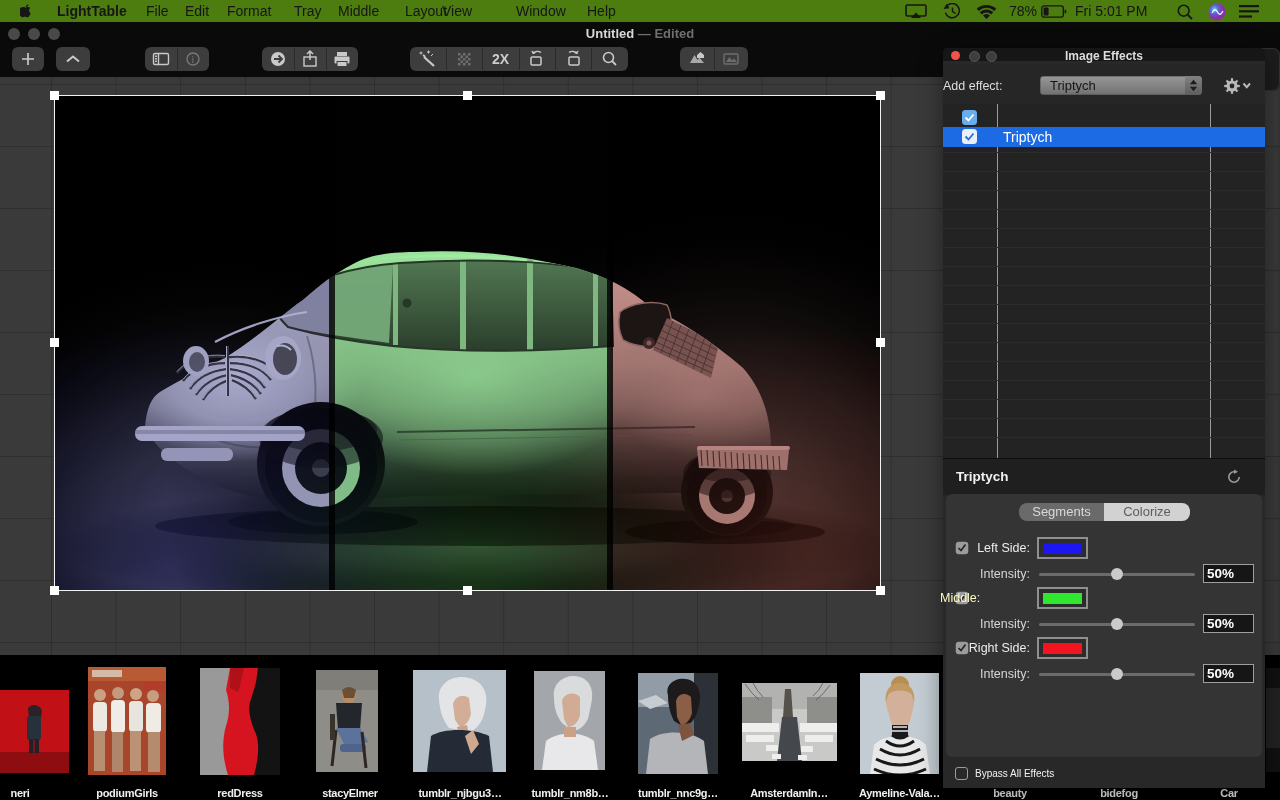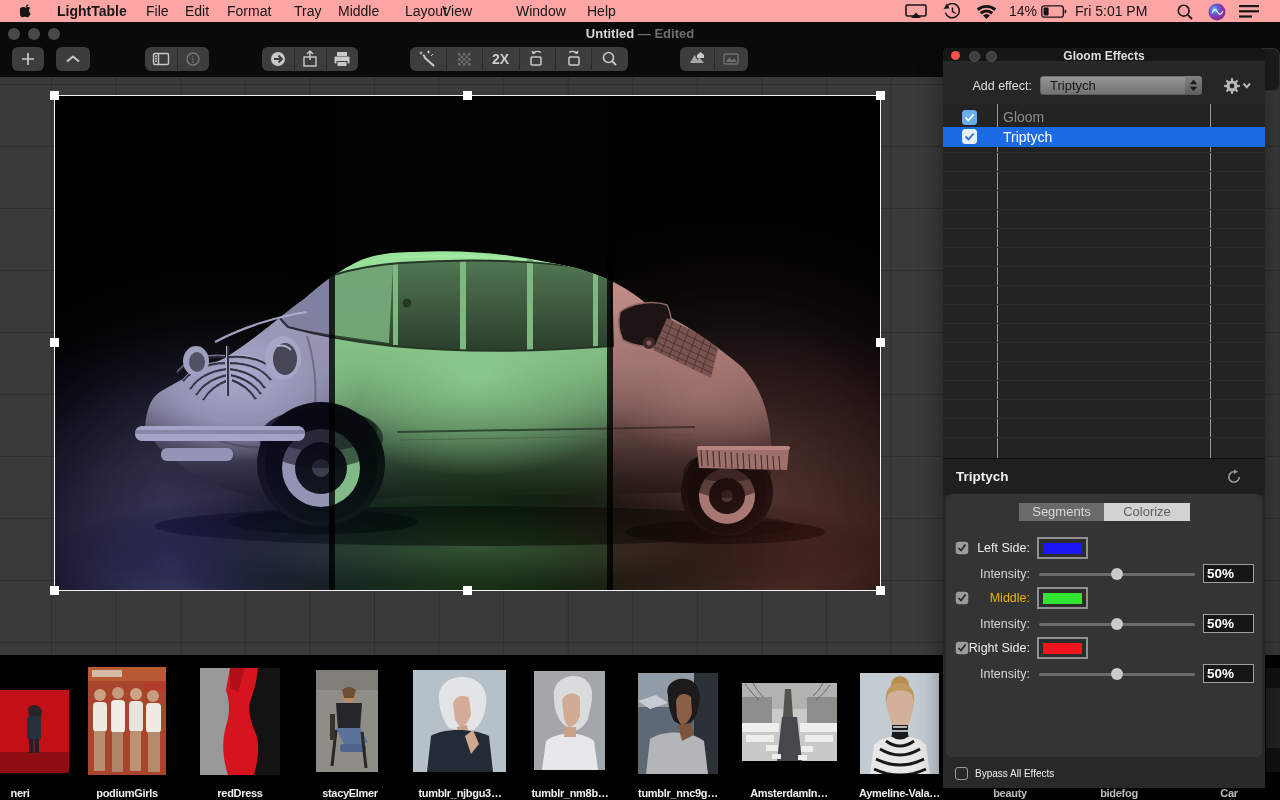--- a/index.html
+++ b/index.html
@@ -1,17 +1,17 @@
 <!DOCTYPE html>
 <html><head><meta charset="utf-8">
 <style>
   html,body{margin:0;padding:0;width:1280px;height:800px;background:#000;overflow:hidden;
     font-family:"Liberation Sans",sans-serif;-webkit-font-smoothing:antialiased;}
   .abs{position:absolute;}
-  #menubar{position:absolute;left:0;top:0;width:1280px;height:22px;background:#fca5a5;
+  #menubar{position:absolute;left:0;top:0;width:1280px;height:22px;background:#4d7c0f;
     color:#161616;font-size:14px;}
   .mi{position:absolute;top:0;line-height:22px;}
   #titlebar{position:absolute;left:0;top:22px;width:1280px;height:24px;background:#0a0a0a;}
   .tl{position:absolute;top:28px;width:12px;height:12px;border-radius:50%;background:#494949;}
   #wintitle{position:absolute;top:22px;left:0;width:1280px;text-align:center;font-size:13px;
     line-height:23px;color:#d8d8d8;font-weight:bold;}
   #wintitle span{color:#6f6f6f;font-weight:bold;}
   #toolbar{position:absolute;left:0;top:46px;width:1280px;height:31px;background:#0a0a0a;}
   .tbtn{position:absolute;top:1px;height:24px;background:#3d3d3d;border-radius:6px;}
   #canvas{position:absolute;left:0;top:77px;width:1280px;height:578px;background:#3a3a3a;
@@ -52,21 +52,21 @@
   <svg class="abs" style="left:943px;top:3px" width="18" height="17" viewBox="0 0 18 17">
     <path d="M3.4 3.6 A7.1 7.1 0 1 1 2.4 9.6" fill="none" stroke="#161616" stroke-width="1.5"></path>
     <path d="M9.5 4.4 V8.7 L12.7 10.5" stroke="#161616" stroke-width="1.4" fill="none"></path>
     <path d="M0.6 5.9 L3.7 0.7 L6.5 5.2 Z" fill="#161616"></path>
   </svg>
   <svg class="abs" style="left:976px;top:4px" width="21" height="15" viewBox="0 0 21 15">
     <path d="M0.8 4.6 A14.5 14.5 0 0 1 20.2 4.6 L18.3 6.9 A11.5 11.5 0 0 0 2.7 6.9 Z" fill="#161616"></path>
     <path d="M3.8 8.1 A9.8 9.8 0 0 1 17.2 8.1 L15.3 10.4 A6.8 6.8 0 0 0 5.7 10.4 Z" fill="#161616"></path>
     <path d="M7 11.5 A4.6 4.6 0 0 1 14 11.5 L10.5 15 Z" fill="#161616"></path>
   </svg>
-  <span class="mi" style="left:1009px;">14%</span>
+  <span class="mi" style="left:1009px;">78%</span>
   <svg class="abs" style="left:1041px;top:4.5px" width="26" height="13" viewBox="0 0 26 13">
     <rect x="0.8" y="0.8" width="21.5" height="11.4" rx="2.5" fill="none" stroke="#161616" stroke-width="1.3"></rect>
     <rect x="2.6" y="2.6" width="5" height="7.8" rx="0.8" fill="#161616"></rect>
     <path d="M23.6 4.2 Q25.4 4.6 25.4 6.5 Q25.4 8.4 23.6 8.8 Z" fill="#161616"></path>
   </svg>
   <span class="mi" style="left:1075px;">Fri 5:01 PM</span>
   <svg class="abs" style="left:1177px;top:3.5px" width="16" height="16" viewBox="0 0 16 16">
     <circle cx="6.7" cy="6.7" r="5.4" fill="none" stroke="#161616" stroke-width="1.6"></circle>
     <path d="M10.8 10.8 L15 15" stroke="#161616" stroke-width="1.8"></path>
   </svg>
@@ -574,23 +574,23 @@
 </div>
 
 <div class="abs" style="left:1250px;top:48px;width:30px;height:43px;background:#1d1d1d;border-radius:7px;box-shadow:inset 0 0 0 1px #323232;"></div>
 
 <div id="panel">
   <div class="ptop"></div>
 </div>
 <div class="ptl" style="left:951px;background:#f4524c;"></div>
 <div class="ptl" style="left:968.5px;background:#3e3e3e;border:0.5px solid #555;"></div>
 <div class="ptl" style="left:986px;background:#3e3e3e;border:0.5px solid #555;"></div>
-<div id="ptitle">Gloom Effects</div>
+<div id="ptitle">Image Effects</div>
 <div class="abs" style="left:943px;top:65px;width:322px;height:39px;background:#262626;"></div>
-<div class="abs" style="left:943px;top:85px;width:89px;height:16px;color:#dedede;font-size:13px;line-height:16px;text-align:right;top:78px;font-size:12.5px;">Add effect:</div>
+<div class="abs" style="left:943px;top:85px;width:89px;height:16px;color:#dedede;font-size:13px;line-height:16px;text-align:left;top:78px;font-size:12.5px;">Add effect:</div>
 <div class="abs" style="left:1040px;top:76px;width:162px;height:19px;border-radius:4px;background:linear-gradient(#989898,#707070);box-shadow:inset 0 0 0 0.5px #4a4a4a;">
   <span style="position:absolute;left:10px;top:0;line-height:19px;font-size:13px;color:#151515;">Triptych</span>
   <span style="position:absolute;right:0;top:0;width:17px;height:19px;border-radius:0 4px 4px 0;background:linear-gradient(#828282,#5d5d5d);"></span>
   <svg style="position:absolute;right:2px;top:2px" width="13" height="15" viewBox="0 0 13 15">
     <path d="M2.8 6.2 L6.5 1.8 L10.2 6.2 Z M2.8 8.8 L6.5 13.2 L10.2 8.8 Z" fill="#1d1d1d"></path>
   </svg>
 </div>
 <svg class="abs" style="left:1222px;top:76px" width="30" height="20" viewBox="0 0 30 20">
   <g fill="#b8b8b8">
     <circle cx="10" cy="10" r="5.6"></circle>
@@ -601,23 +601,20 @@
         <line x1="4.5" y1="15.5" x2="15.5" y2="4.5"></line>
     </g>
     <circle cx="10" cy="10" r="2.4" fill="#262626"></circle>
     <path d="M21.5 7.5 L24.8 11.2 L28 7.5" stroke="#b8b8b8" stroke-width="2" fill="none"></path>
   </g>
 </svg>
 
 <div class="abs" style="left:943px;top:104px;width:322px;height:354px;background:#232323;">
   <div class="abs" style="left:53.5px;top:0;width:1px;height:354px;background:#9a9a9a;"></div>
   <div class="abs" style="left:267px;top:0;width:1px;height:354px;background:#9a9a9a;"></div>
-  <div class="abs" style="left:0;top:4px;width:322px;height:19px;">
-    <span style="position:absolute;left:60px;color:#8c8c8c;font-size:14px;line-height:19px;">Gloom</span>
-  </div>
   <div class="abs" style="left:0;top:23px;width:322px;height:20px;background:#1c6ae4;">
     <span style="position:absolute;left:60px;color:#ffffff;font-size:14px;line-height:20px;">Triptych</span>
   </div>
   <svg class="abs" style="left:19px;top:6px" width="15" height="15" viewBox="0 0 15 15">
     <rect width="15" height="15" rx="3.5" fill="#69aeec"></rect>
     <path d="M3.5 7.5 L6.5 10.5 L11.5 4.5" stroke="#fff" stroke-width="1.8" fill="none"></path>
   </svg>
   <svg class="abs" style="left:19px;top:25px" width="15" height="15" viewBox="0 0 15 15">
     <rect width="15" height="15" rx="3.5" fill="#e8f0fa"></rect>
     <path d="M3.5 7.5 L6.5 10.5 L11.5 4.5" stroke="#2a6fd4" stroke-width="1.8" fill="none"></path>
@@ -646,42 +643,42 @@
 
 <div class="abs" style="left:943px;top:458px;width:322px;height:36px;background:#1f1f1f;border-top:1px solid #0e0e0e;">
   <span style="position:absolute;left:13px;top:0;line-height:35px;color:#f0f0f0;font-size:13.5px;font-weight:bold;">Triptych</span>
   <svg style="position:absolute;left:283px;top:10px" width="16" height="16" viewBox="0 0 16 16">
     <path d="M13.2 8 A5.2 5.2 0 1 1 8 2.8" stroke="#9a9a9a" stroke-width="1.6" fill="none"></path>
     <path d="M8 0.5 L12 2.8 L8 5.1 Z" fill="#9a9a9a"></path>
   </svg>
 </div>
 
 <div class="abs" style="left:946px;top:494px;width:316px;height:263px;background:#343434;border-radius:6px;"></div>
-<div class="abs" style="left:1019px;top:503px;width:171px;height:18px;border-radius:0;overflow:hidden;font-size:13px;">
+<div class="abs" style="left:1019px;top:503px;width:171px;height:18px;border-radius:8px;overflow:hidden;font-size:13px;">
   <span style="position:absolute;left:0;width:85px;height:18px;background:#6a6a6a;color:#dadada;text-align:center;line-height:18px;">Segments</span>
   <span style="position:absolute;left:85px;width:86px;height:18px;background:#d2d2d2;color:#5e5e5e;text-align:center;line-height:18px;">Colorize</span>
 </div>
 
 <svg class="abs" style="left:955px;top:541px" width="14" height="14" viewBox="0 0 14 14">
     <rect x="0.75" y="0.75" width="12.5" height="12.5" rx="3" fill="#9b9b9b"></rect>
     <path d="M3.5 7 L6 9.5 L10.5 3.5" stroke="#222" stroke-width="1.6" fill="none"></path>
   </svg>
 <div class="abs" style="left:940px;top:541px;width:90px;height:14px;color:#ededed;font-size:12.5px;line-height:14px;text-align:right;">Left Side:</div>
 <div class="abs" style="left:1037px;top:537px;width:51px;height:22px;background:#2c2c2c;border:2px solid #909090;box-sizing:border-box;">
     <div style="position:absolute;left:4px;top:3.5px;width:39px;height:11px;background:#1c17f2;"></div>
   </div>
 <div class="abs" style="left:940px;top:567px;width:90px;height:14px;color:#d6d6d6;font-size:12.5px;line-height:14px;text-align:right;">Intensity:</div>
 <div class="abs" style="left:1039px;top:572.5px;width:156px;height:3px;background:#6b6b6b;border-radius:2px;"></div>
 <div class="abs" style="left:1111px;top:568px;width:12px;height:12px;border-radius:50%;background:#cacaca;"></div>
 <div class="abs" style="left:1203px;top:564px;width:51px;height:19px;background:#161616;border:1px solid #9f9f9f;box-sizing:border-box;color:#fff;font-size:13.5px;font-weight:bold;line-height:17px;padding-left:3px;">50%</div>
 <svg class="abs" style="left:955px;top:591px" width="14" height="14" viewBox="0 0 14 14">
     <rect x="0.75" y="0.75" width="12.5" height="12.5" rx="3" fill="#9b9b9b"></rect>
     <path d="M3.5 7 L6 9.5 L10.5 3.5" stroke="#222" stroke-width="1.6" fill="none"></path>
   </svg>
-<div class="abs" style="left:940px;top:591px;width:90px;height:14px;color:#eab308;font-size:12.5px;line-height:14px;text-align:right;">Middle:</div>
+<div class="abs" style="left:940px;top:591px;width:90px;height:14px;color:#fef9c3;font-size:12.5px;line-height:14px;">Middle:</div>
 <div class="abs" style="left:1037px;top:587px;width:51px;height:22px;background:#2c2c2c;border:2px solid #909090;box-sizing:border-box;">
     <div style="position:absolute;left:4px;top:3.5px;width:39px;height:11px;background:#31e62e;"></div>
   </div>
 <div class="abs" style="left:940px;top:617px;width:90px;height:14px;color:#d6d6d6;font-size:12.5px;line-height:14px;text-align:right;">Intensity:</div>
 <div class="abs" style="left:1039px;top:622.5px;width:156px;height:3px;background:#6b6b6b;border-radius:2px;"></div>
 <div class="abs" style="left:1111px;top:618px;width:12px;height:12px;border-radius:50%;background:#cacaca;"></div>
 <div class="abs" style="left:1203px;top:614px;width:51px;height:19px;background:#161616;border:1px solid #9f9f9f;box-sizing:border-box;color:#fff;font-size:13.5px;font-weight:bold;line-height:17px;padding-left:3px;">50%</div>
 <svg class="abs" style="left:955px;top:641px" width="14" height="14" viewBox="0 0 14 14">
     <rect x="0.75" y="0.75" width="12.5" height="12.5" rx="3" fill="#9b9b9b"></rect>
     <path d="M3.5 7 L6 9.5 L10.5 3.5" stroke="#222" stroke-width="1.6" fill="none"></path>

